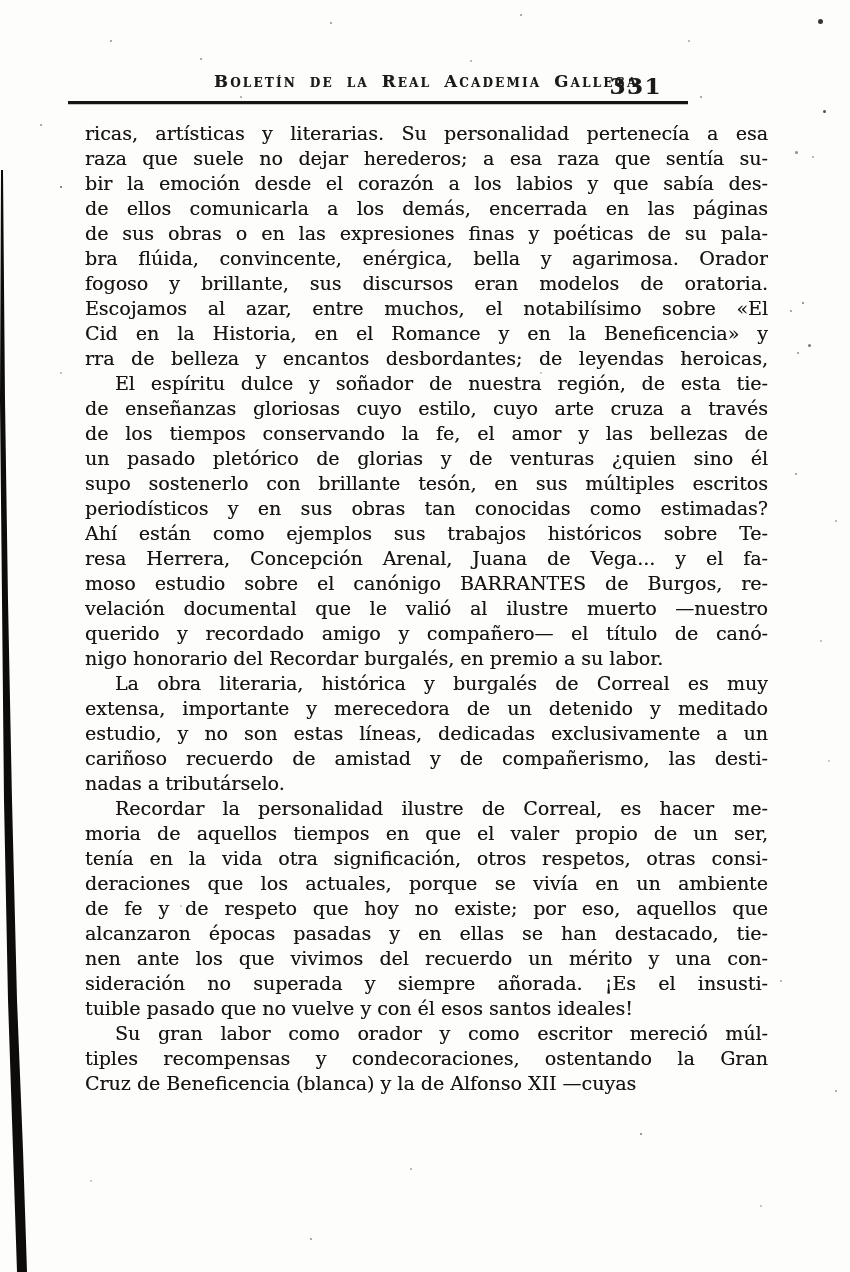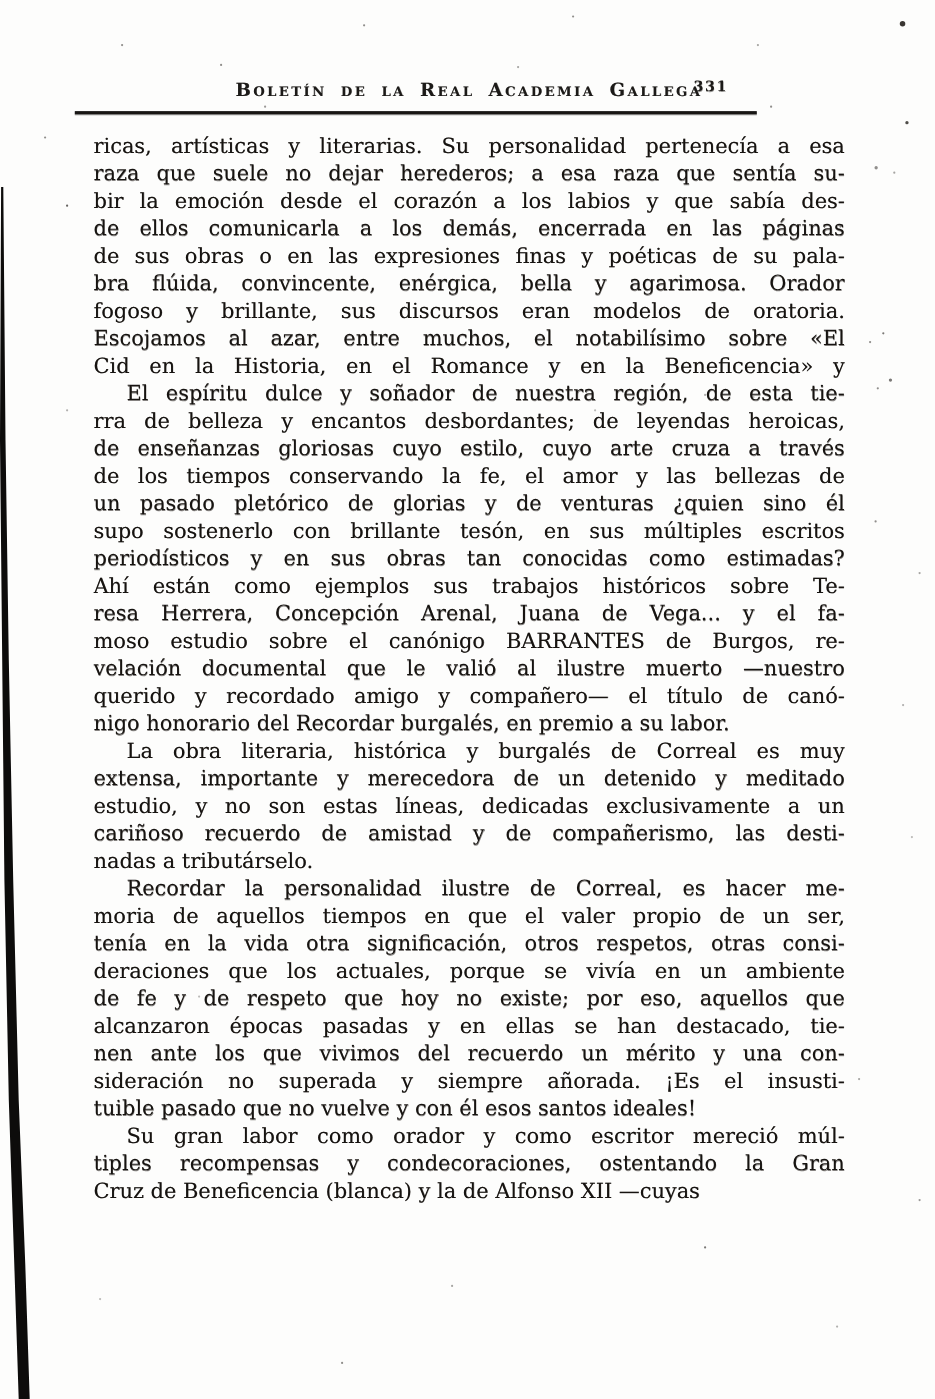--- a/index.html
+++ b/index.html
@@ -37,21 +37,21 @@
     letter-spacing: 2.2px;
     word-spacing: 5px;
     color: #1c1a18;
     white-space: nowrap;
     text-shadow: 0.3px 0.3px 0 rgba(30,28,24,0.45);
   }
   .page-number {
     position: absolute;
     right: 188px;
     top: 0;
-    font-size: 13px;
+    font-size: 23px;
     font-weight: 700;
     letter-spacing: 1.5px;
     color: #1c1a18;
     text-shadow: 0.3px 0.3px 0 rgba(30,28,24,0.45);
   }
   .header-rule {
     position: absolute;
     top: 101px;
     left: 68px;
     width: 620px;
@@ -121,22 +121,22 @@
         <div class="line">raza que suele no dejar herederos; a esa raza que sentía su-</div>
         <div class="line">bir la emoción desde el corazón a los labios y que sabía des-</div>
         <div class="line">de ellos comunicarla a los demás, encerrada en las páginas</div>
         <div class="line">de sus obras o en las expresiones finas y poéticas de su pala-</div>
         <div class="line">bra flúida, convincente, enérgica, bella y agarimosa. Orador</div>
         <div class="line">fogoso y brillante, sus discursos eran modelos de oratoria.</div>
         <div class="line">Escojamos al azar, entre muchos, el notabilísimo sobre «El</div>
         <div class="line">Cid en la Historia, en el Romance y en la Beneficencia» y</div>
       </div>
       <div class="paragraph indent">
+        <div class="line">rra de belleza y encantos desbordantes; de leyendas heroicas,</div>
         <div class="line first">El espíritu dulce y soñador de nuestra región, de esta tie-</div>
-        <div class="line">rra de belleza y encantos desbordantes; de leyendas heroicas,</div>
         <div class="line">de enseñanzas gloriosas cuyo estilo, cuyo arte cruza a través</div>
         <div class="line">de los tiempos conservando la fe, el amor y las bellezas de</div>
         <div class="line">un pasado pletórico de glorias y de venturas ¿quien sino él</div>
         <div class="line">supo sostenerlo con brillante tesón, en sus múltiples escritos</div>
         <div class="line">periodísticos y en sus obras tan conocidas como estimadas?</div>
         <div class="line">Ahí están como ejemplos sus trabajos históricos sobre Te-</div>
         <div class="line">resa Herrera, Concepción Arenal, Juana de Vega... y el fa-</div>
         <div class="line">moso estudio sobre el canónigo BARRANTES de Burgos, re-</div>
         <div class="line">velación documental que le valió al ilustre muerto —nuestro</div>
         <div class="line">querido y recordado amigo y compañero— el título de canó-</div>

